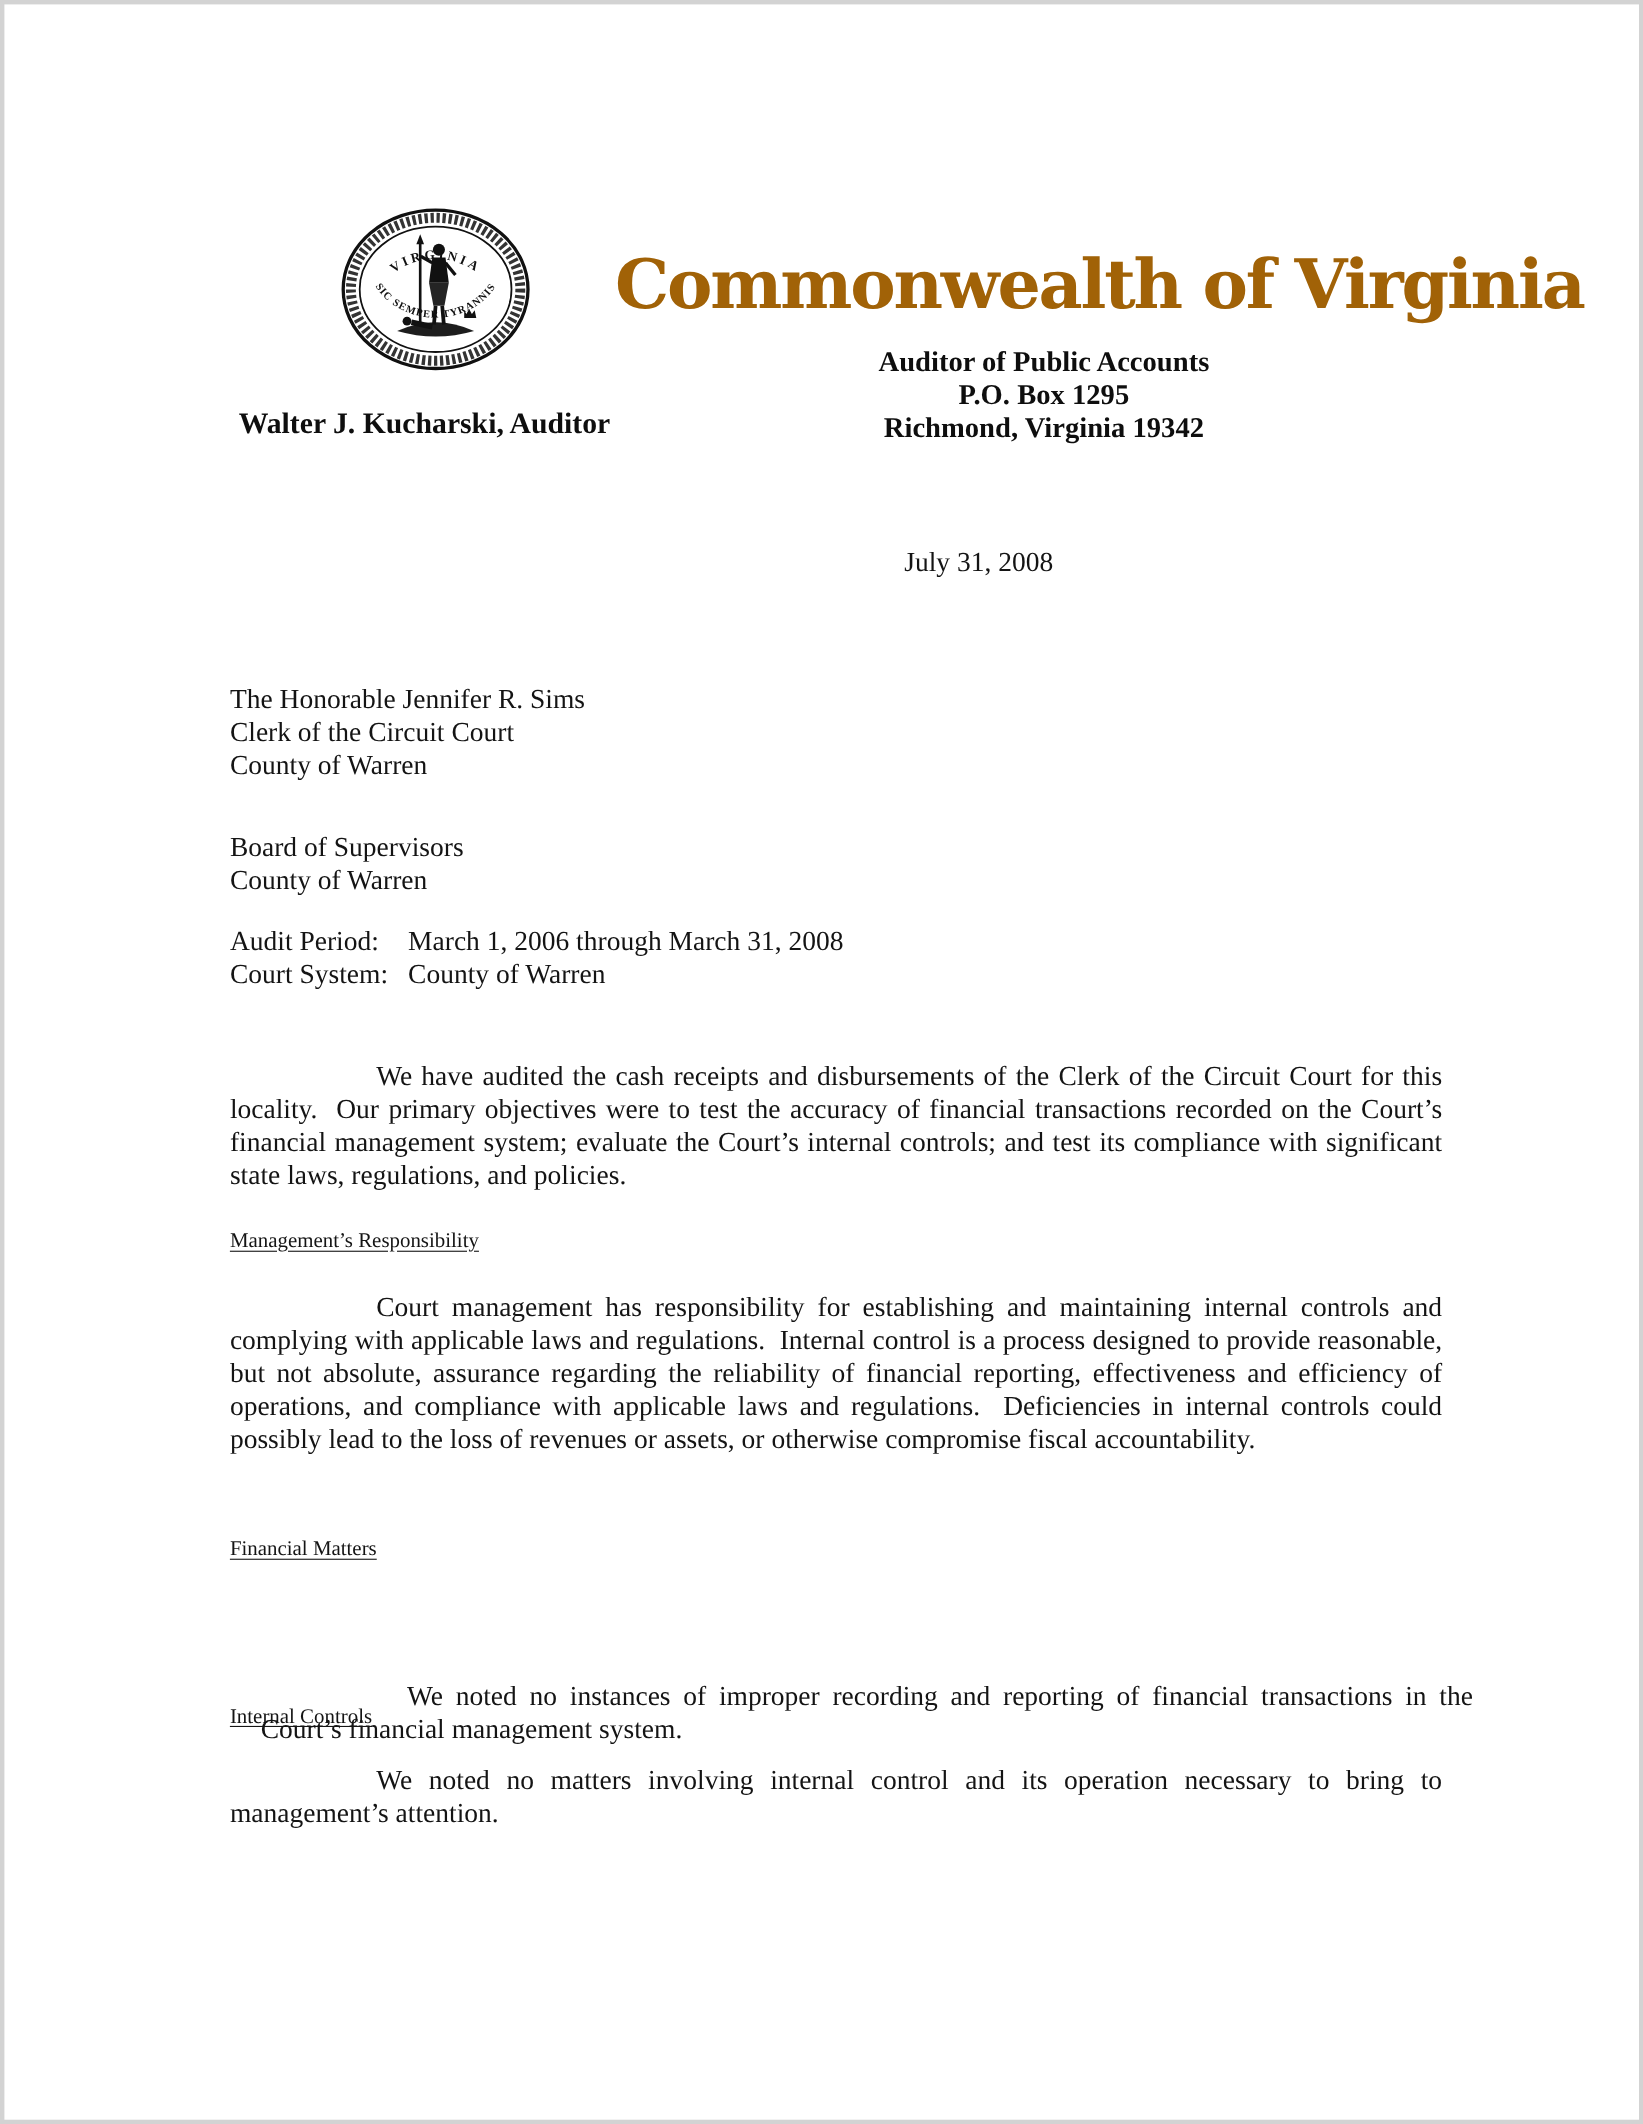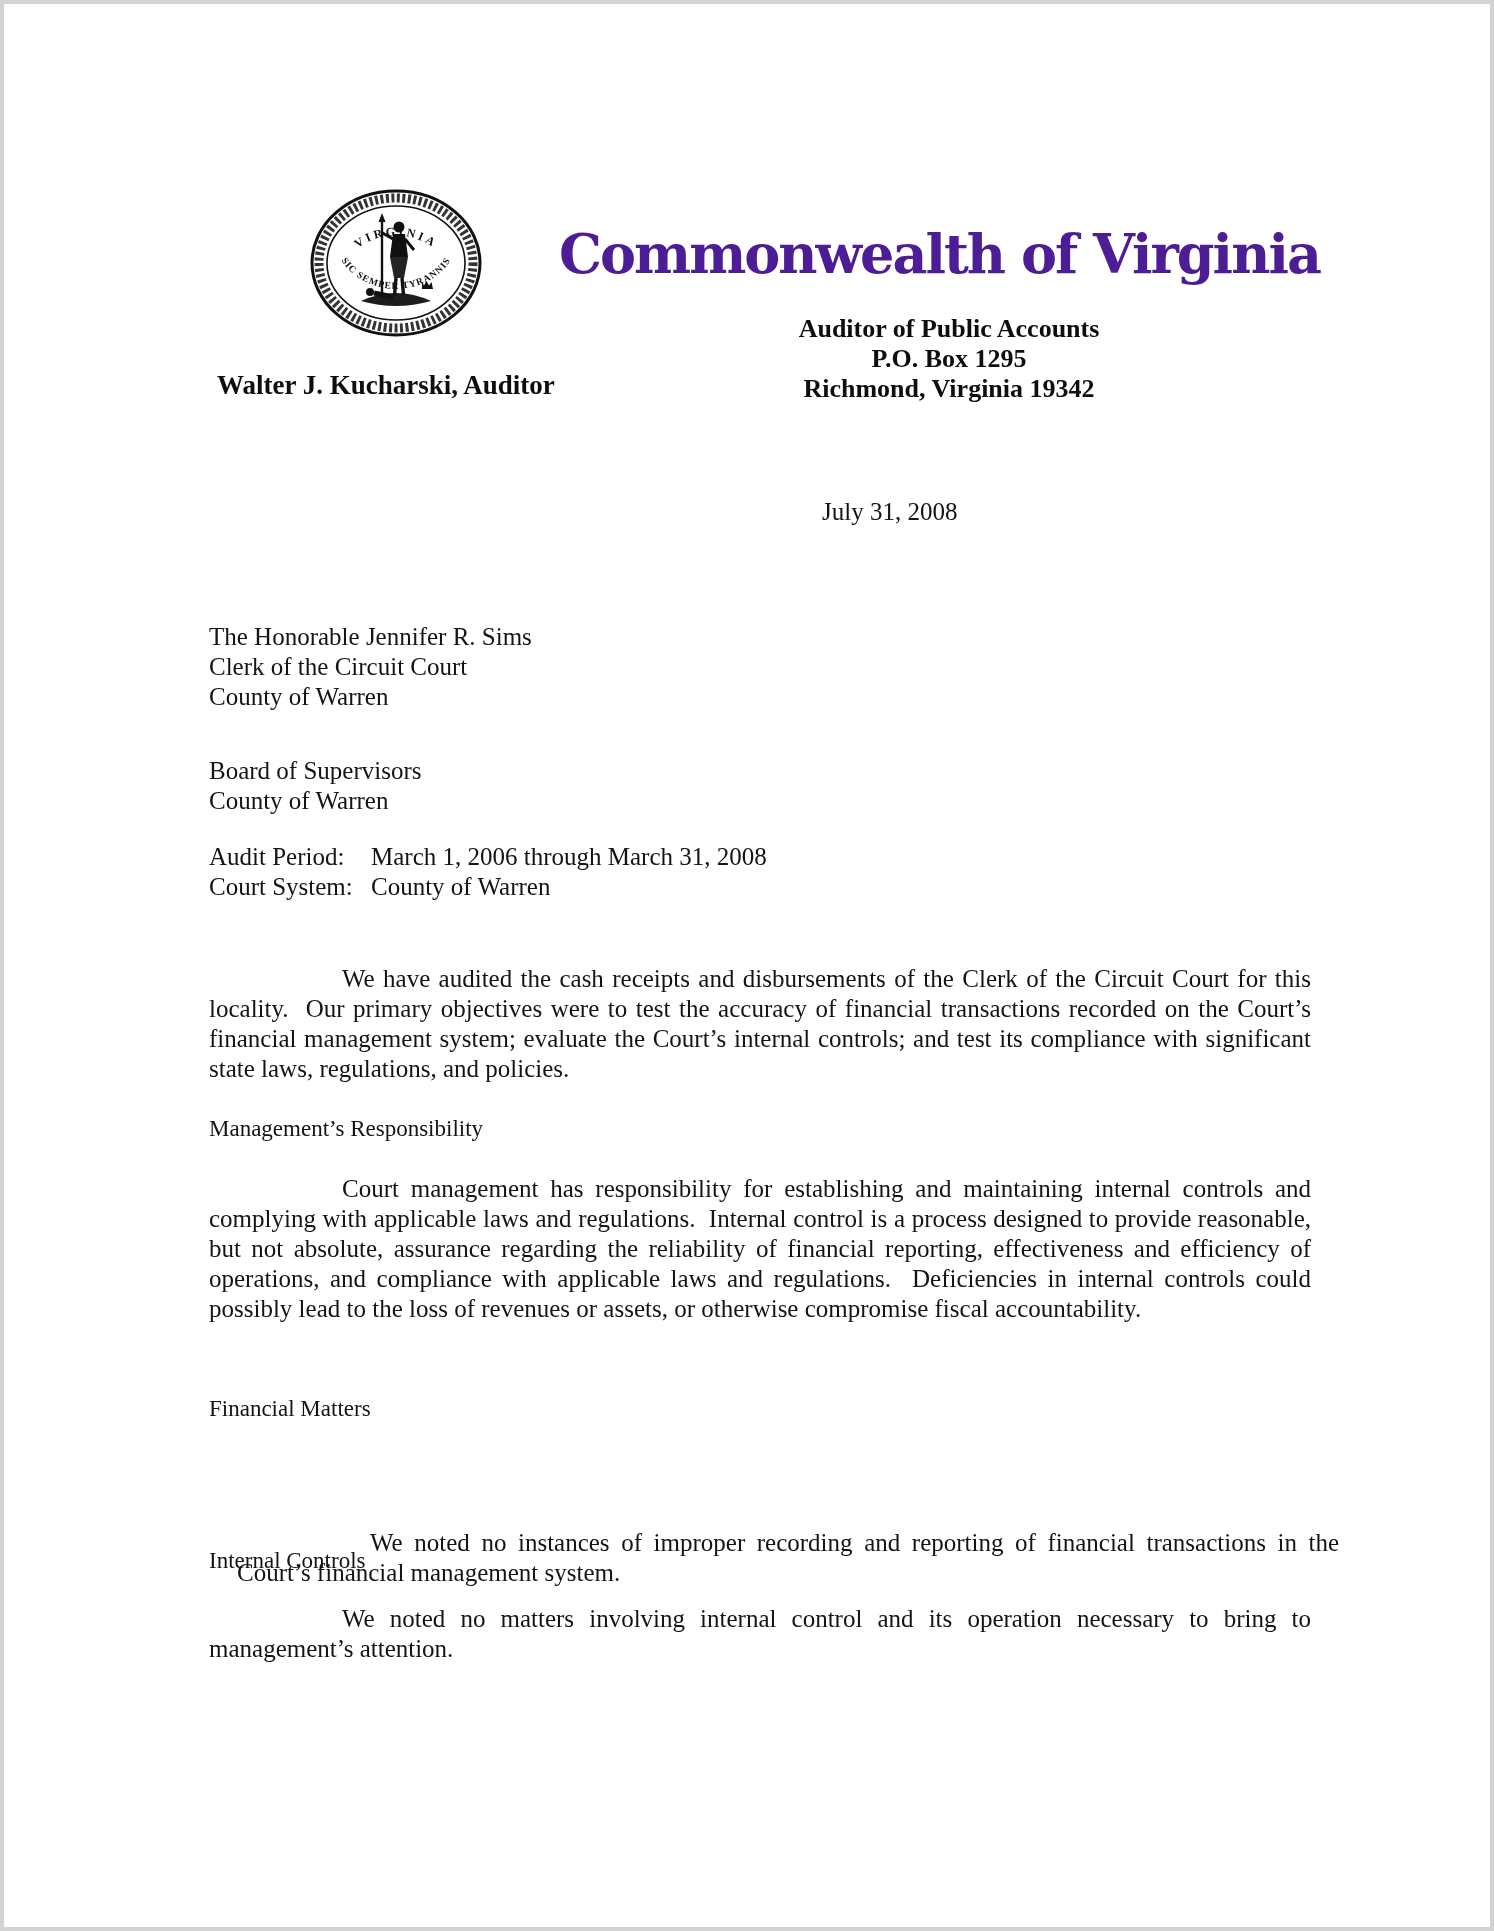--- a/index.html
+++ b/index.html
@@ -15,23 +15,23 @@
     overflow: hidden;
   }
   .abs { position: absolute; }
 
   
   .lh-title {
     left: 555px; top: 218px; width: 740px;
     text-align: center; white-space: nowrap;
     font-family: "DejaVu Serif", serif;
     font-weight: bold;
-    font-size: 54px;
+    font-size: 62px;
     letter-spacing: -2px;
-    color: #4c1d95;
+    color: #a16207;
   }
   .office-block {
     left: 690px; top: 310px; width: 510px;
     text-align: center;
     font-weight: bold;
     font-size: 26px;
     line-height: 30px;
     color: #0e0e0e;
     font-family: Liberation Serif, serif;
   }
@@ -49,21 +49,22 @@
   .ref-row { display: grid; grid-template-columns: 148px 1fr; column-gap: 14px; }
   .para {
     left: 205px; width: 1102px;
     font-size: 25px; line-height: 30px;
     text-align: justify;
     text-indent: 133px;
     white-space: pre-wrap;
   }
   .heading {
     left: 205px;
-    font-size: 23px; line-height: 30px;
+    font-size: 19px; line-height: 30px;
+    text-decoration: underline;
     text-underline-offset: 3px;
   }
   .seal { left: 305px; top: 184px; }
 </style>
 </head>
 <body>
 
 <div class="page">
 
   <svg class="abs seal" width="174" height="150" viewBox="0 0 174 150" aria-hidden="true">

